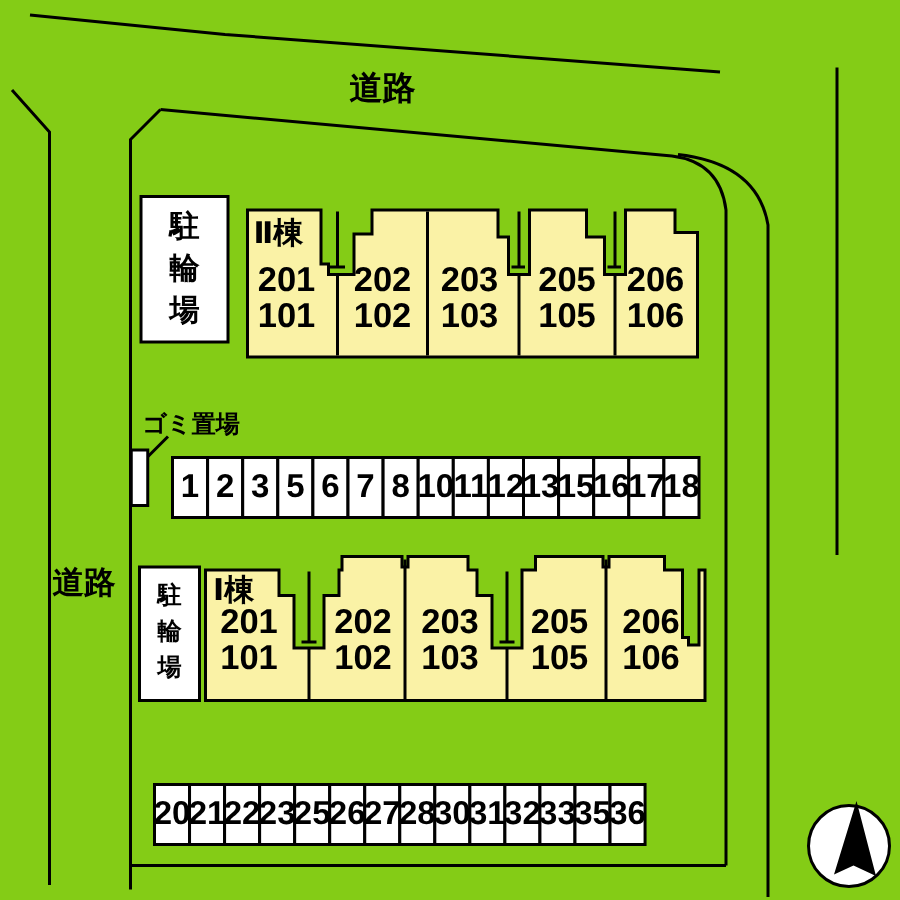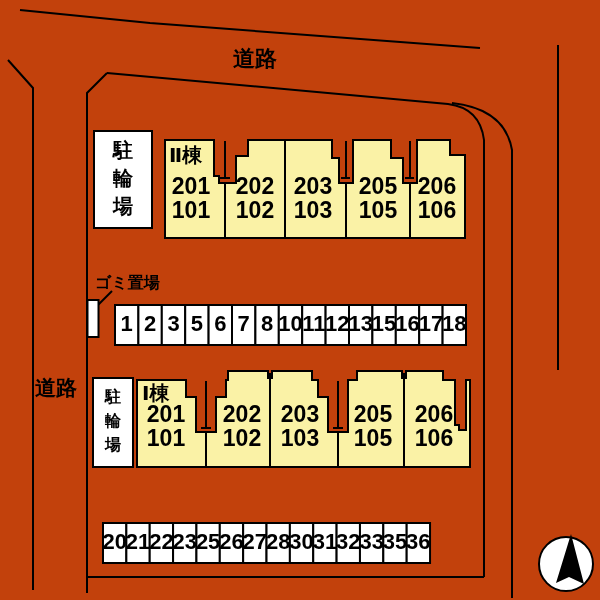--- a/index.html
+++ b/index.html
@@ -1,16 +1,16 @@
 <!DOCTYPE html>
 <html lang="ja"><head>
 <meta charset="utf-8">
 <style>
   html,body{margin:0;padding:0;background:#ffffff;}
-  .stage{width:600px;height:600px;position:relative;background:#c2410c;overflow:hidden;}
+  .stage{width:600px;height:600px;position:relative;background:#84cc16;overflow:hidden;}
   svg{display:block;font-family:"Liberation Sans","DejaVu Sans",sans-serif;}
   text{fill:#000;}
   .jp{font-weight:700;}
   .num{font-weight:700;}
   .outline{fill:none;stroke:#000;stroke-width:2;stroke-linecap:butt;stroke-linejoin:miter;}
   .bldg{stroke:#000;stroke-width:2;stroke-linejoin:miter;}
   .divider{fill:none;stroke:#000;stroke-width:2;}
   .stall{fill:#ffffff;stroke:#000;stroke-width:2;}
   .whitebox{fill:#ffffff;stroke:#000;stroke-width:2;}
 </style>

